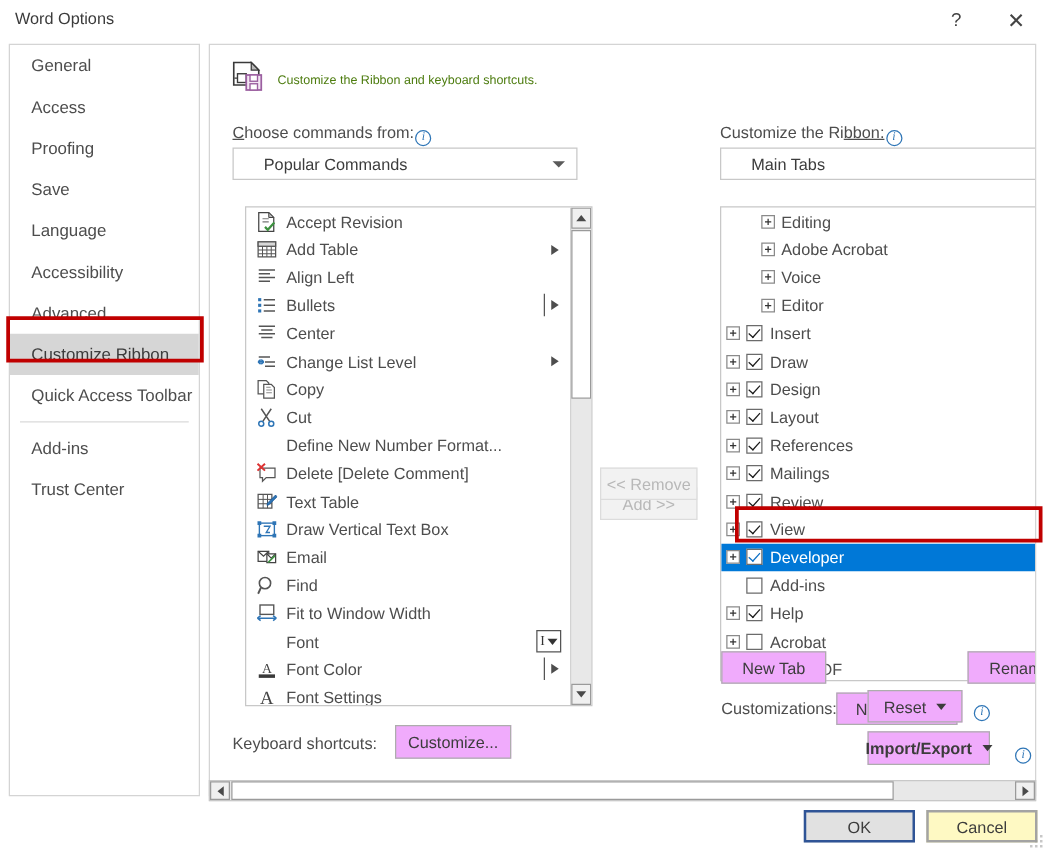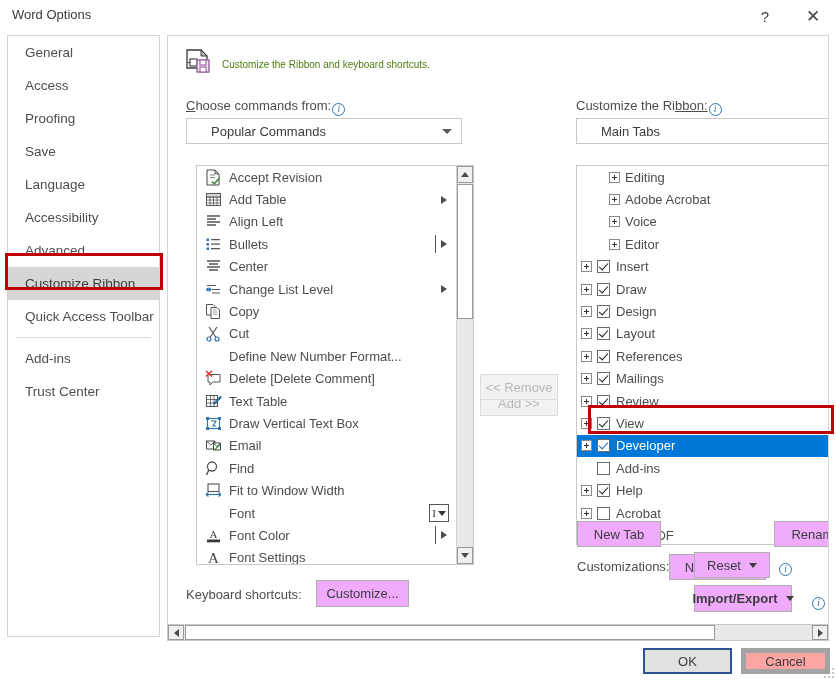--- a/index.html
+++ b/index.html
@@ -303,21 +303,21 @@
     width: 0; height: 0;
     border-top: 4px solid transparent;
     border-bottom: 4px solid transparent;
     border-left: 5px solid #4a4a4a;
   }
 
   
   .footer-btn {
     position: absolute; top: 648px;
     height: 26px;
-    background: #fca5a5; border: 5px solid #a3a3a3;
+    background: #fef9c3; border: 2px solid #a3a3a3;
     font-size: 13px; color: #3c3c3c;
     display: flex; align-items: center; justify-content: center;
     cursor: default;
   }
   #ok-button {
     left: 643px; width: 89px;
     border: 2px solid #2f5496;
     background: #e1e1e1;
   }
   #cancel-button { left: 741px; width: 89px; }

